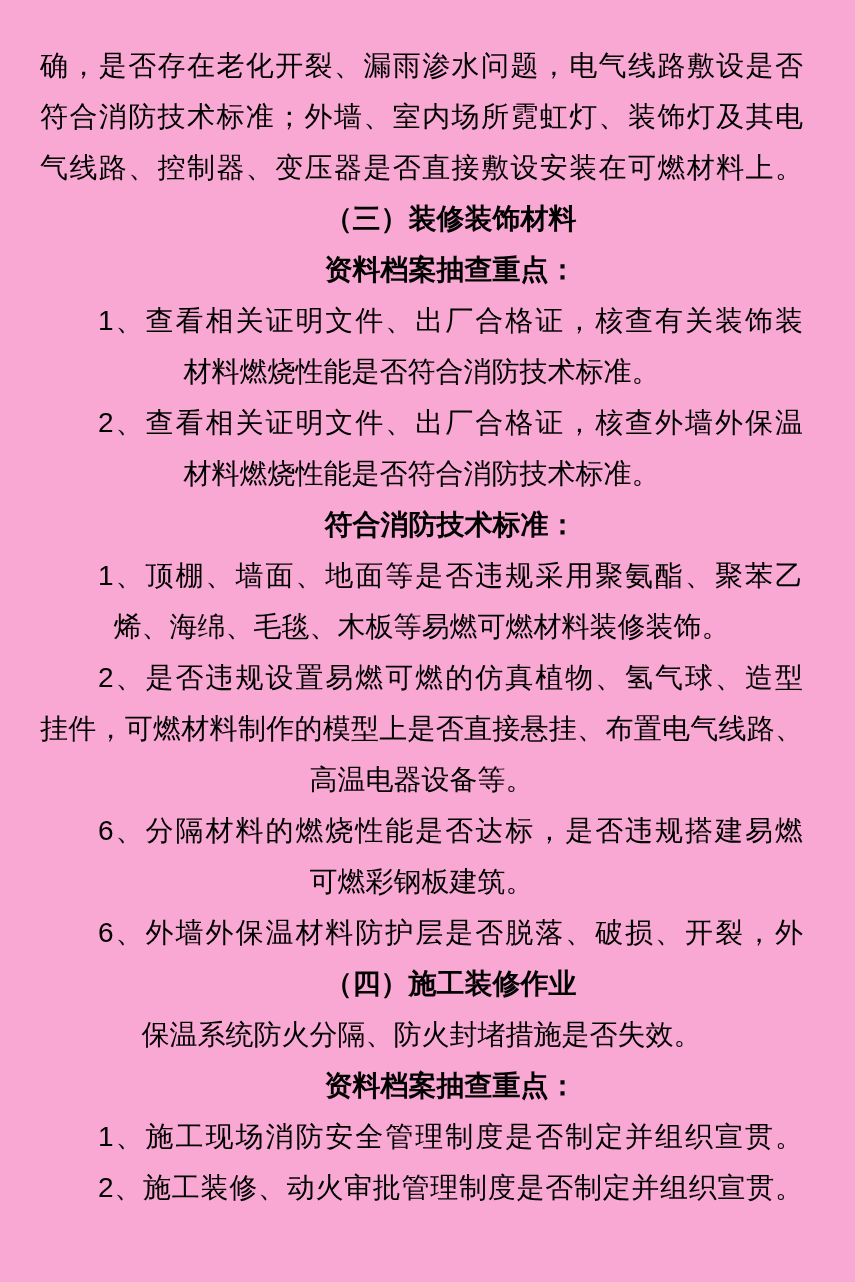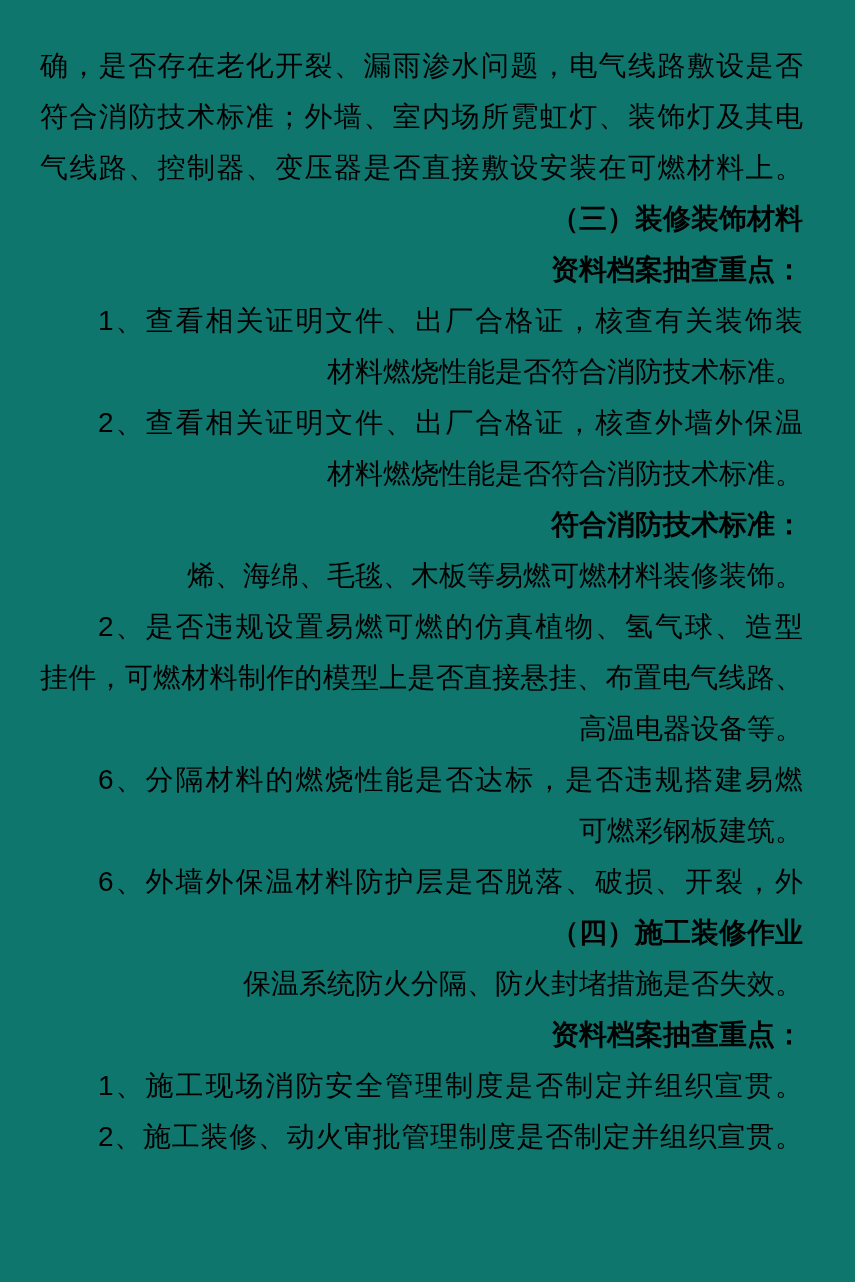--- a/index.html
+++ b/index.html
@@ -19,49 +19,50 @@
   }
   .doc {
     width: 100%;
   }
   .line {
     height: 51px;
     line-height: 51px;
     font-size: 28px;
     overflow: hidden;
     white-space: normal;
-    text-align: right;
+    text-align: center;
   }
   .line.heading {
     font-weight: bold;
   }
   .line.indent {
     text-indent: 58px;
   }
   .line.stretch {
     text-align: justify;
     text-align-last: justify;
     -moz-text-align-last: justify;
   }
 </style>
 </head>
 <body>
 
-<div class="page" style="background: #0f766e; color: rgb(0, 0, 0);">
+<div class="page" style="background: #f9a8d4; color: rgb(0, 0, 0);">
   <div class="doc" id="doc">
       <div class="line stretch">确，是否存在老化开裂、漏雨渗水问题，电气线路敷设是否</div>
       <div class="line stretch">符合消防技术标准；外墙、室内场所霓虹灯、装饰灯及其电</div>
       <div class="line stretch">气线路、控制器、变压器是否直接敷设安装在可燃材料上。</div>
       <div class="line heading indent">（三）装修装饰材料</div>
       <div class="line heading indent">资料档案抽查重点：</div>
       <div class="line indent stretch">1、查看相关证明文件、出厂合格证，核查有关装饰装</div>
       <div class="line">材料燃烧性能是否符合消防技术标准。</div>
       <div class="line indent stretch">2、查看相关证明文件、出厂合格证，核查外墙外保温</div>
       <div class="line">材料燃烧性能是否符合消防技术标准。</div>
       <div class="line heading indent">符合消防技术标准：</div>
+      <div class="line indent stretch">1、顶棚、墙面、地面等是否违规采用聚氨酯、聚苯乙</div>
       <div class="line">烯、海绵、毛毯、木板等易燃可燃材料装修装饰。</div>
       <div class="line indent stretch">2、是否违规设置易燃可燃的仿真植物、氢气球、造型</div>
       <div class="line stretch">挂件，可燃材料制作的模型上是否直接悬挂、布置电气线路、</div>
       <div class="line">高温电器设备等。</div>
       <div class="line indent stretch">6、分隔材料的燃烧性能是否达标，是否违规搭建易燃</div>
       <div class="line">可燃彩钢板建筑。</div>
       <div class="line indent stretch">6、外墙外保温材料防护层是否脱落、破损、开裂，外</div>
       <div class="line heading indent">（四）施工装修作业</div>
       <div class="line">保温系统防火分隔、防火封堵措施是否失效。</div>
       <div class="line heading indent">资料档案抽查重点：</div>

